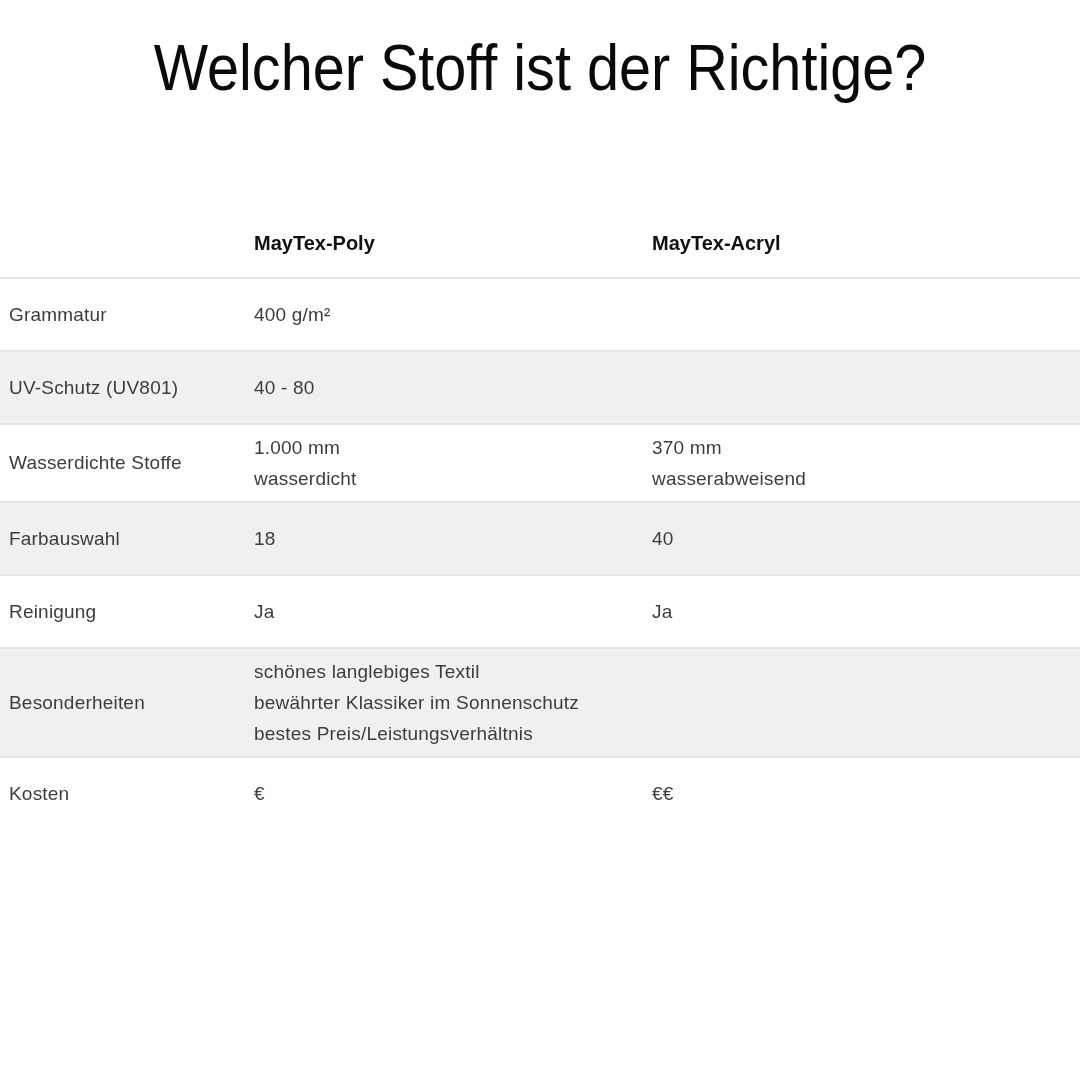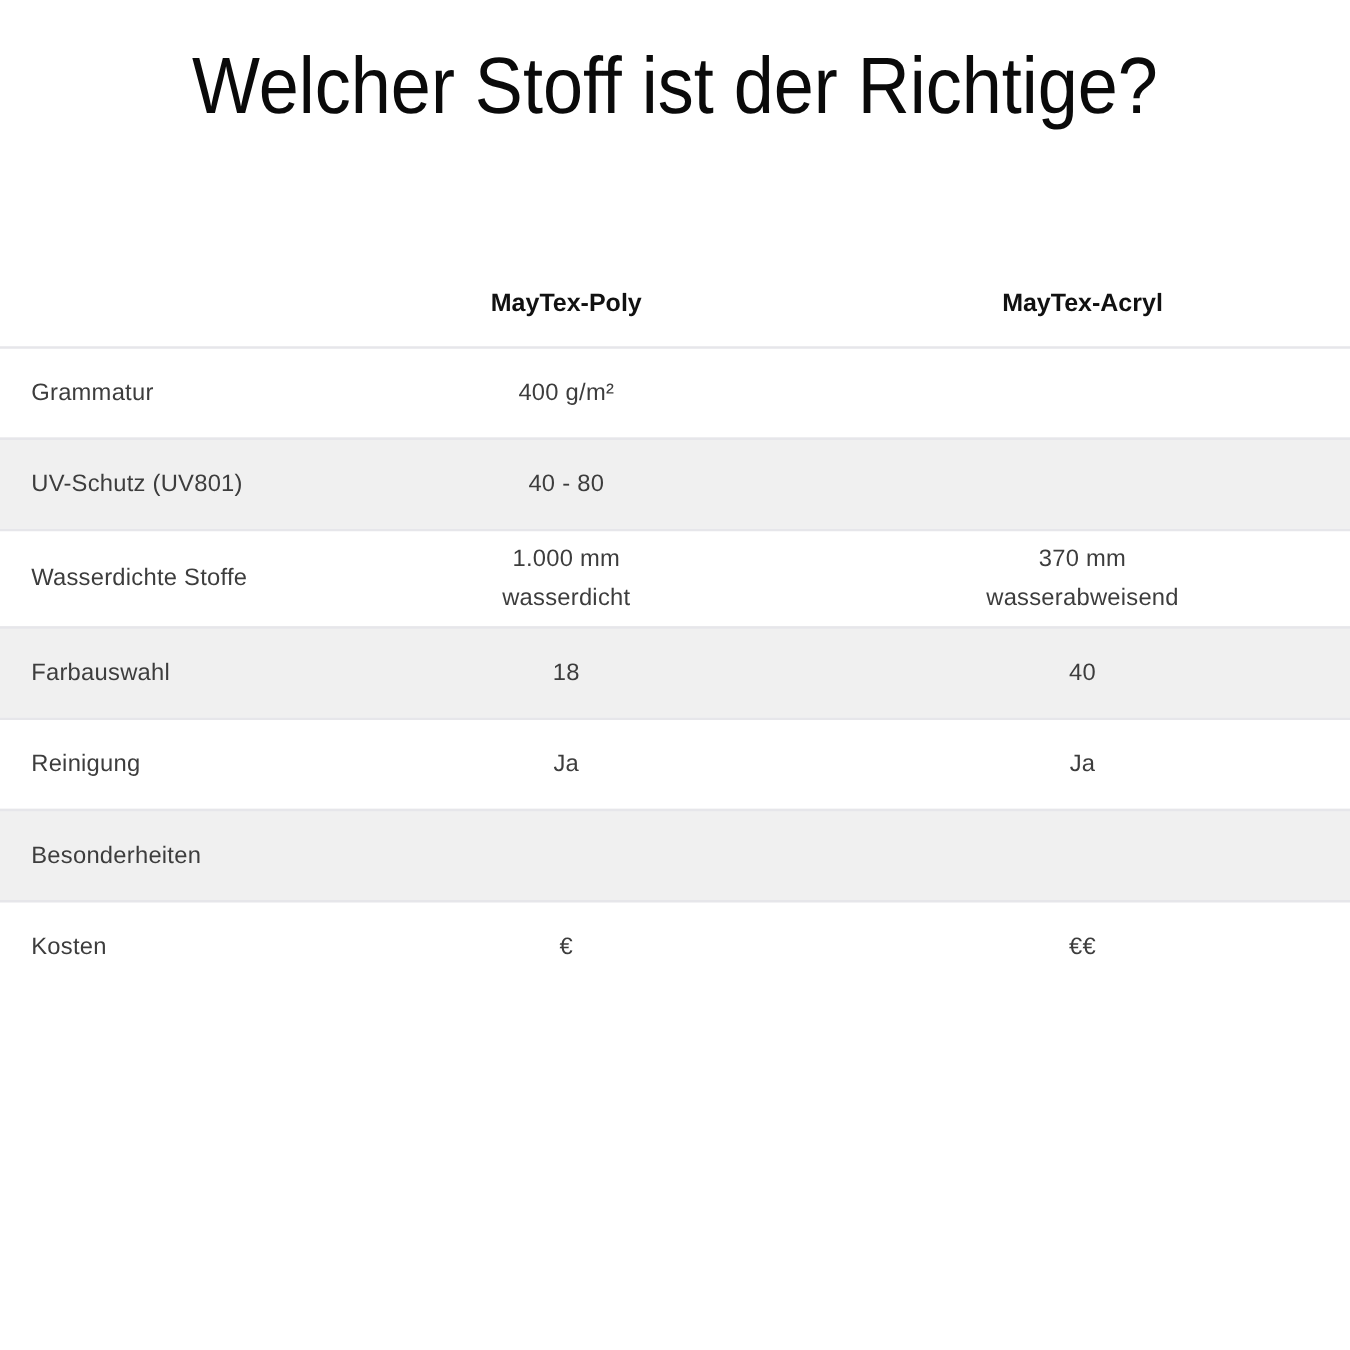--- a/index.html
+++ b/index.html
@@ -55,24 +55,24 @@
   .data-row.alt {
     background: var(--row-alt-bg);
   }
   .cell {
     font-size: 19px;
     line-height: 31px;
     letter-spacing: 0.2px;
   }
   .cell.label {
     text-align: left;
-    padding-left: 25px;
+    padding-left: 9px;
   }
   .cell.value {
-    text-align: center;
+    text-align: left;
     white-space: pre-line;
   }
   .row.header .cell {
     font-size: 20px;
     font-weight: 700;
     color: var(--header-text);
     letter-spacing: 0px;
   }
 </style>
 </head>
@@ -113,20 +113,23 @@
   </div>
 
   <div class="row data-row">
     <div class="cell label">Reinigung</div>
     <div class="cell value">Ja</div>
     <div class="cell value">Ja</div>
   </div>
 
   <div class="row data-row alt">
     <div class="cell label">Besonderheiten</div>
+    <div class="cell value">schönes langlebiges Textil
+bewährter Klassiker im Sonnenschutz
+bestes Preis/Leistungsverhältnis</div>
   </div>
 
   <div class="row data-row">
     <div class="cell label">Kosten</div>
     <div class="cell value">€</div>
     <div class="cell value">€€</div>
   </div>
 
 </div>
 

